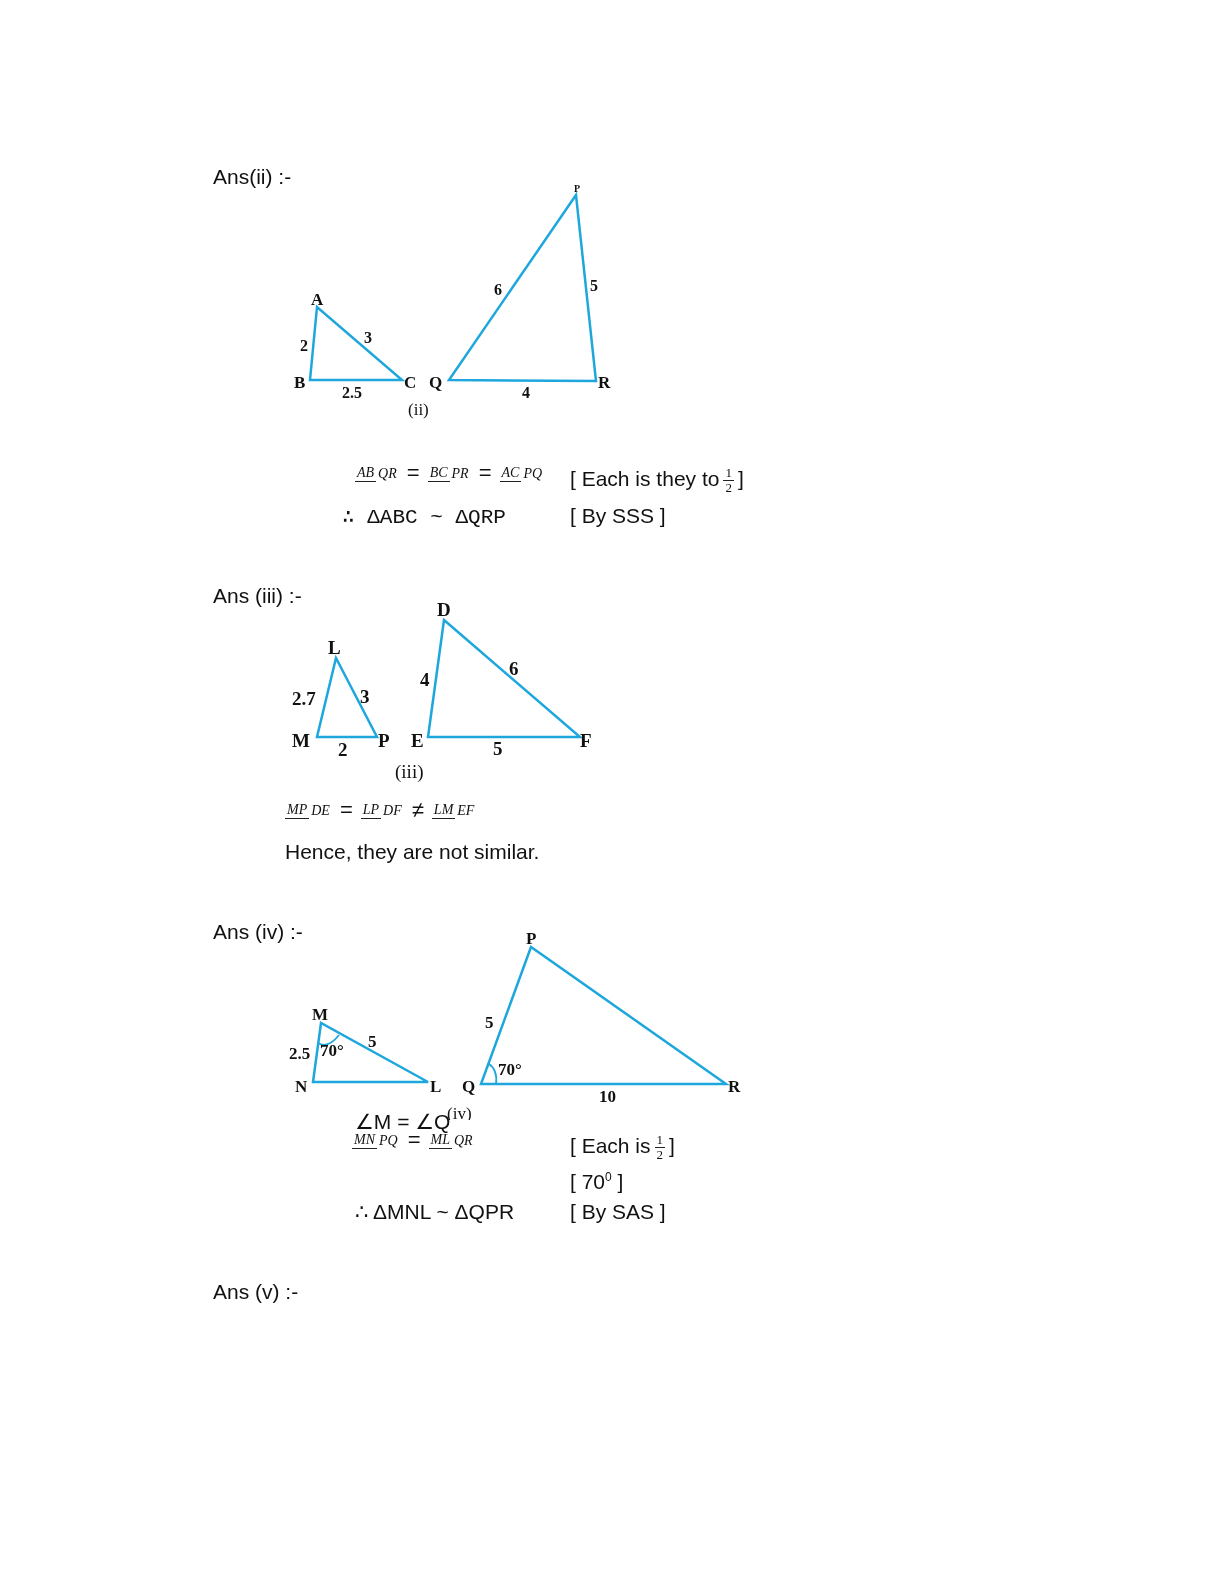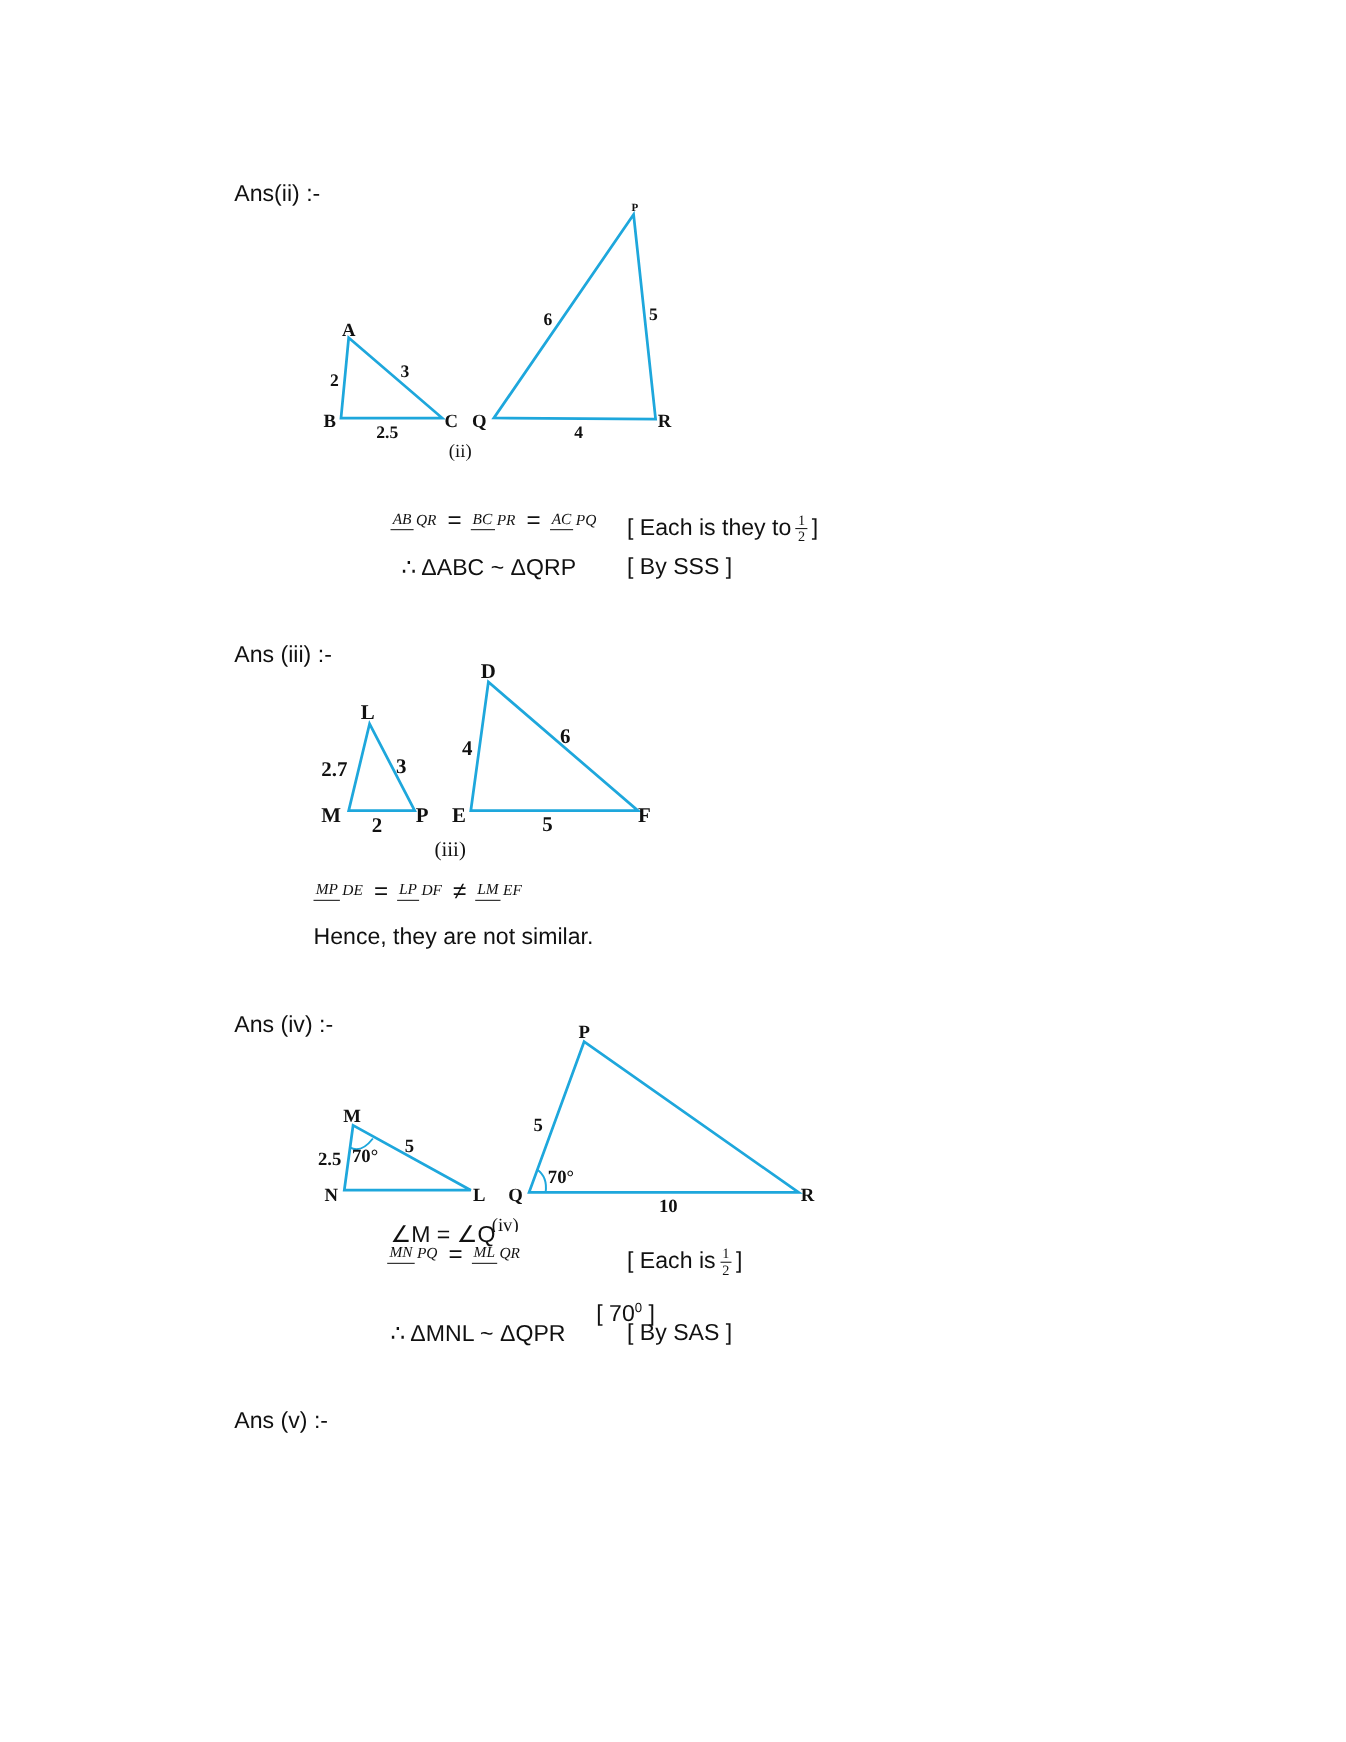--- a/index.html
+++ b/index.html
@@ -58,21 +58,21 @@
       <span class="num">AC</span>
       <span class="den">PQ</span>
     </span>
 </div>
 <div class="abs txt" style="left:570px;top:466px;">
   <span>[ Each is they to</span><span class="small-frac">
       <span class="num">1</span>
       <span class="den">2</span>
     </span><span>]</span>
 </div>
-<div class="abs txt" style="left:365px;top:504px;">∴ ΔABC ~ ΔQRP</div>
+<div class="abs txt" style="left:342px;top:504px;font-family:Liberation Mono, monospace;">∴ ΔABC ~ ΔQRP</div>
 <div class="abs txt" style="left:570px;top:504px;text-align:right;">[ By SSS ]</div>
 
 <div class="abs ans" style="left:213px;top:562px;">Ans (iii) :-</div>
 
 <svg class="abs" style="left:280px;top:590px;" width="330" height="200">
   <g stroke="#1ea7dc" stroke-width="2.5" fill="none">
     <polygon points="56,68 37,147 97,147"></polygon>
   </g>
   <g stroke="#1ea7dc" stroke-width="2.5" fill="none">
     <polygon points="164,30 148,147 300,147"></polygon>
@@ -141,19 +141,19 @@
       <span class="den">QR</span>
     </span>
 </div>
 <div class="abs txt" style="left:570px;top:1133px;">
   <span>[ Each is</span><span class="small-frac">
       <span class="num">1</span>
       <span class="den">2</span>
     </span><span>]</span>
 </div>
 <div class="abs txt" style="left:355px;top:1110px;">∠M = ∠Q</div>
-<div class="abs txt" style="left:542px;top:1170px;margin-top:12px;">
+<div class="abs txt" style="left:570px;top:1170px;">
   <span>[ 70</span><sup>0</sup><span> ]</span>
 </div>
 <div class="abs txt" style="left:355px;top:1200px;">∴ ΔMNL ~ ΔQPR</div>
 <div class="abs txt" style="left:570px;top:1200px;">[ By SAS ]</div>
 
 <div class="abs ans" style="left:213px;top:1258px;">Ans (v) :-</div>
 
 </body></html>

